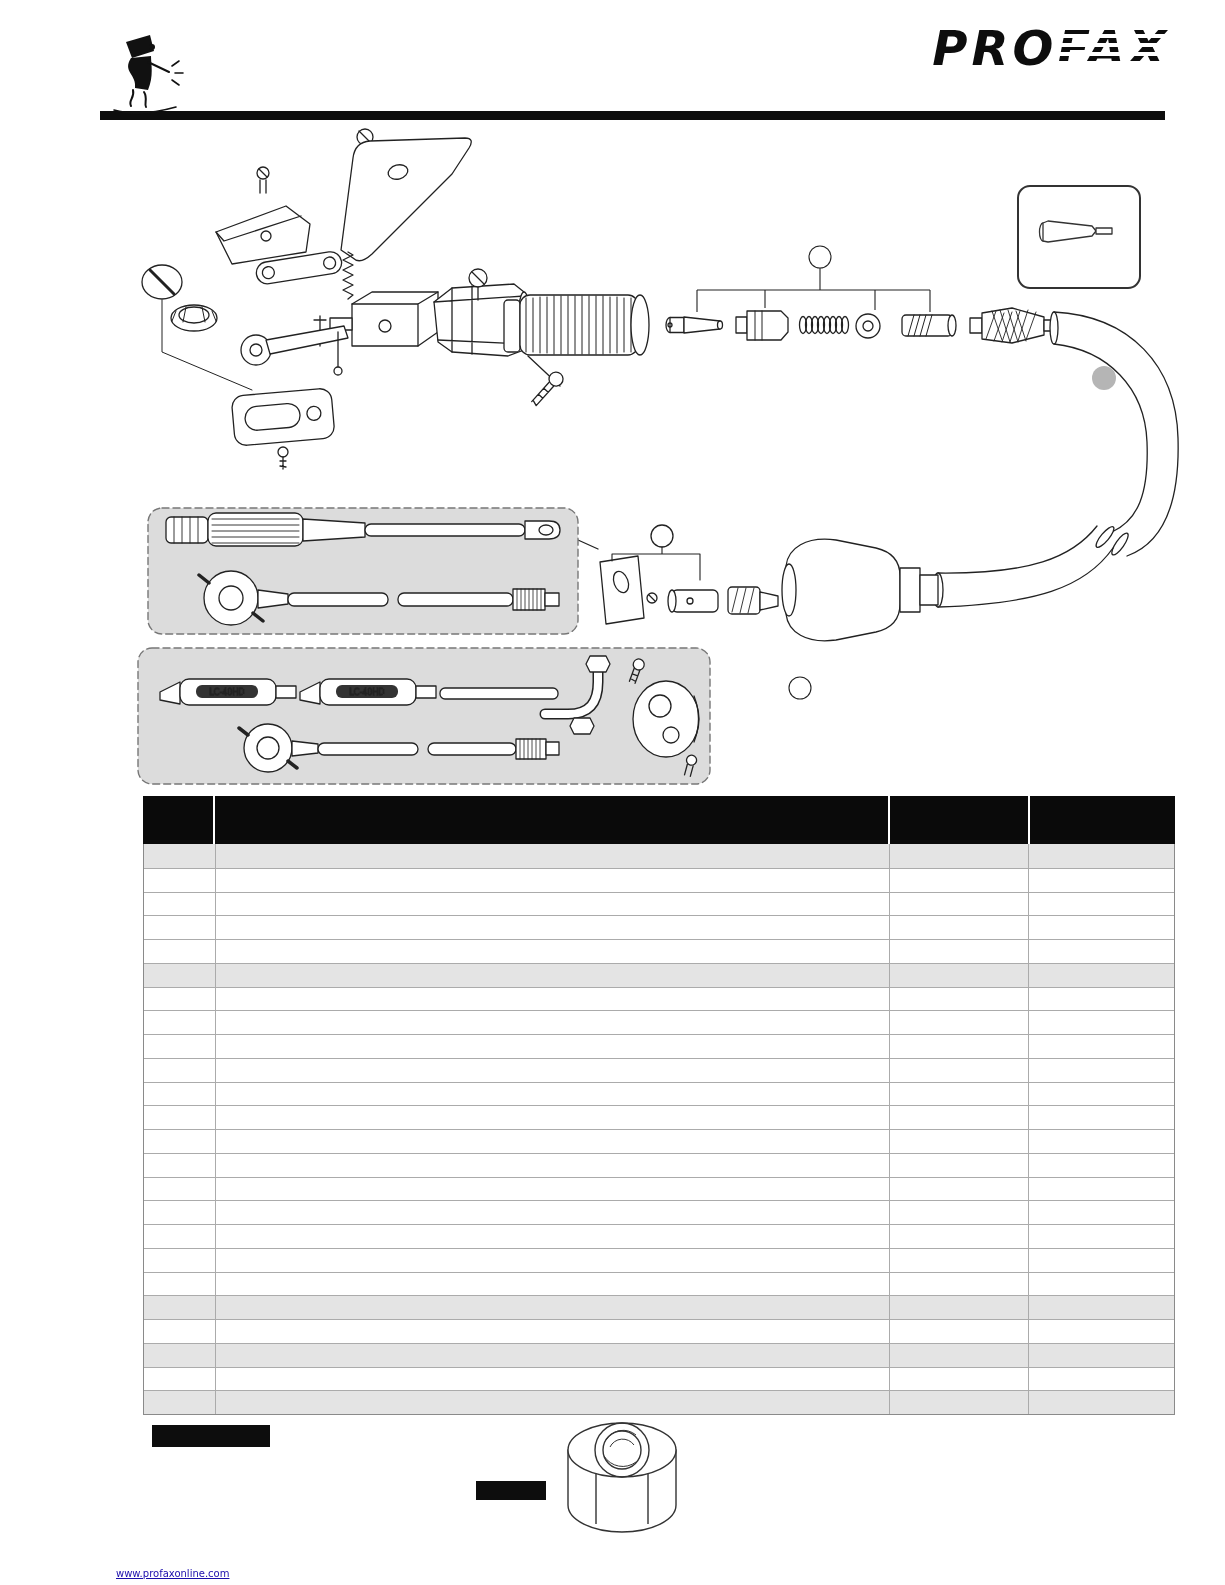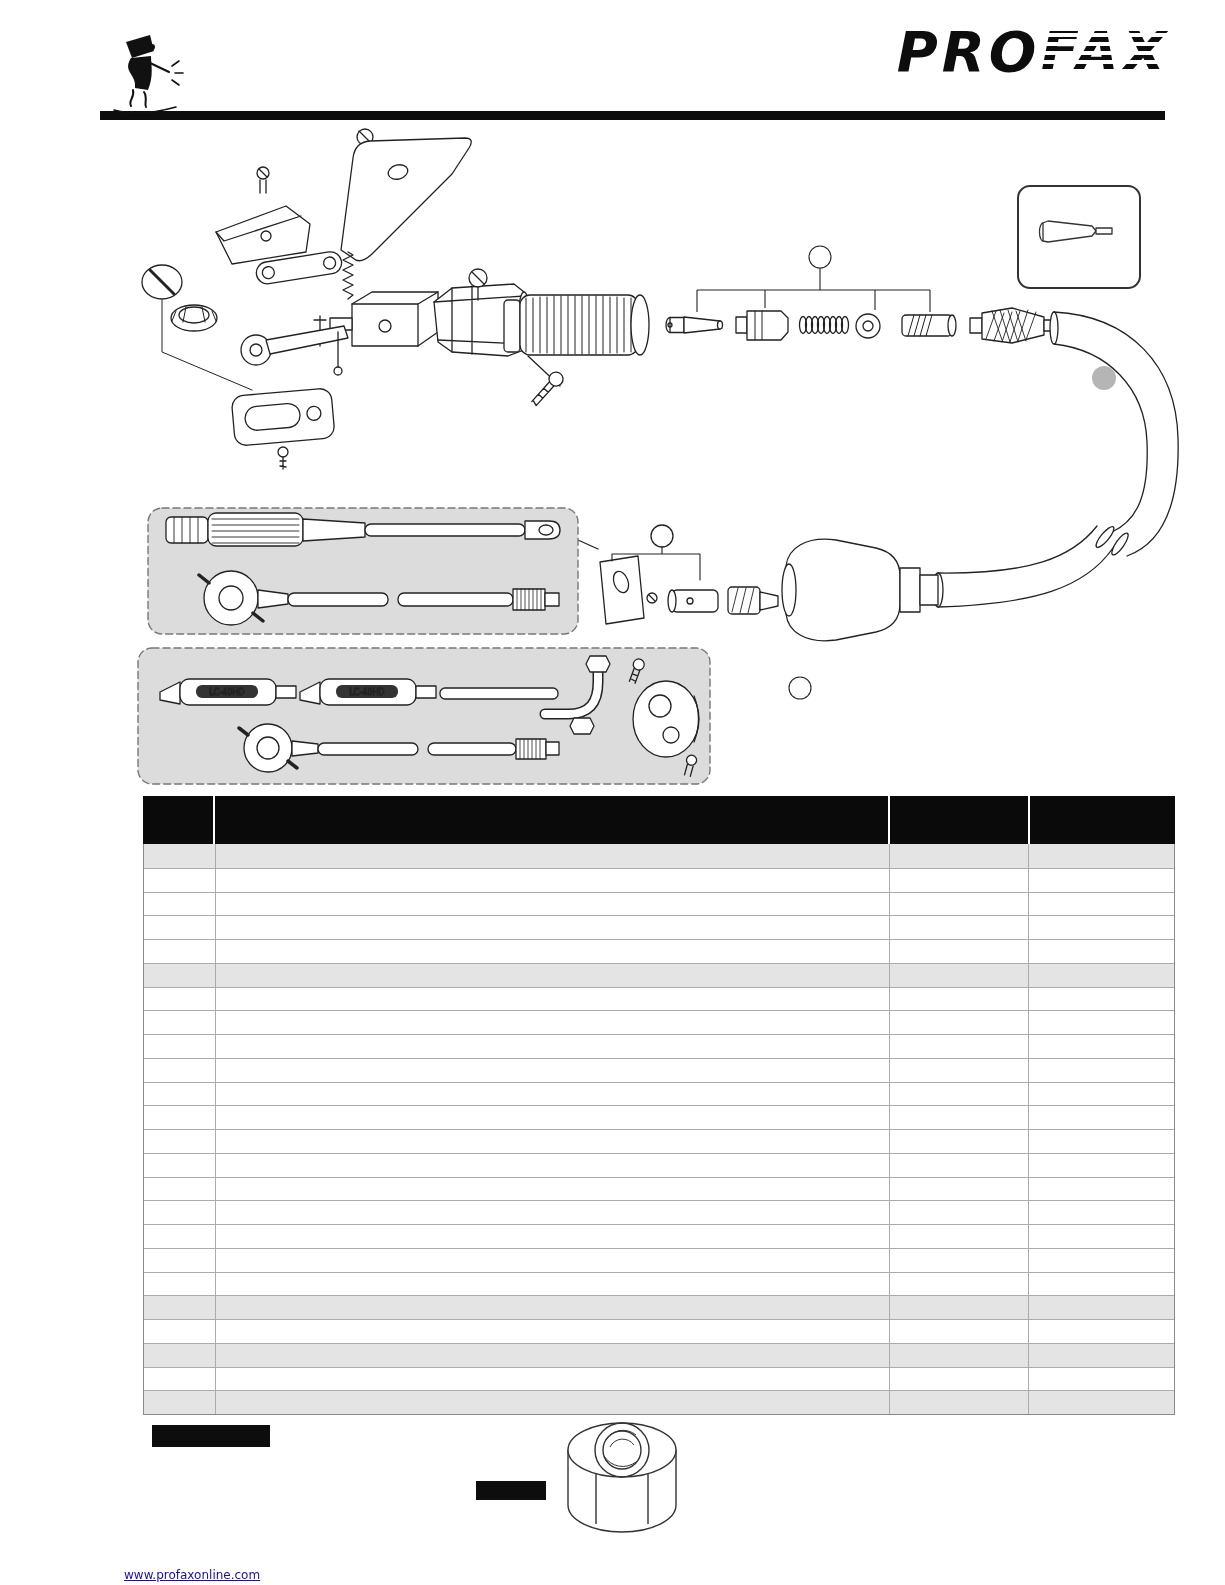--- a/index.html
+++ b/index.html
@@ -2,21 +2,21 @@
 <html><head>
 <meta charset="utf-8">
 <style>
   * { margin:0; padding:0; box-sizing:border-box; }
   html,body { background:#ffffff; }
   body { font-family:"DejaVu Sans", sans-serif; }
   .page { position:relative; width:1225px; height:1585px; background:#fff; overflow:hidden; }
 
   
   .brand { position:absolute; top:24px; left:762px; width:408px; text-align:right;
-           font-weight:bold; font-style:italic; font-size:56px; line-height:1.0;
+           font-weight:bold; font-style:italic; font-size:48px; line-height:1.0;
            letter-spacing:4px; white-space:nowrap; }
   .brand .pro { color:#0d0d0d; }
   .brand .fax { background:repeating-linear-gradient(180deg,#0d0d0d 0 5px,#ffffff 5px 9px);
                 -webkit-background-clip:text; background-clip:text;
                 color:transparent; -webkit-text-fill-color:transparent; }
   .rule { position:absolute; left:100px; top:111px; width:1065px; height:9px; background:#0d0d0d; }
 
   
   svg.art { position:absolute; left:0; top:0; }
   svg text { font-family:"DejaVu Sans", sans-serif; font-size:8px; fill:#ffffff; }
@@ -33,21 +33,21 @@
   .trow.shaded { background:#e4e4e4; }
   .tcell { height:100%; border-right:1px solid #ababab; font-size:11px; color:#222;
            padding:3px 6px; overflow:hidden; white-space:nowrap; }
   .tcell:last-child { border-right:none; }
   .c0 { width:72px; } .c1 { width:675px; } .c2 { width:140px; } .c3 { width:145px; }
 
   
   .label-box { position:absolute; background:#0d0d0d; }
   .box1 { left:152px; top:1425px; width:118px; height:22px; }
   .box2 { left:476px; top:1481px; width:70px; height:19px; }
-  .footer-link { position:absolute; left:124px; top:1568px; font-size:12px;
+  .footer-link { position:absolute; left:116px; top:1568px; font-size:10px;
                  color:#1a0dab; }
 </style>
 </head>
 <body>
 
 <div class="page">
 
   <div class="brand"><span class="pro">PRO</span><span class="fax">FAX</span></div>
 
   <div class="rule"></div>

